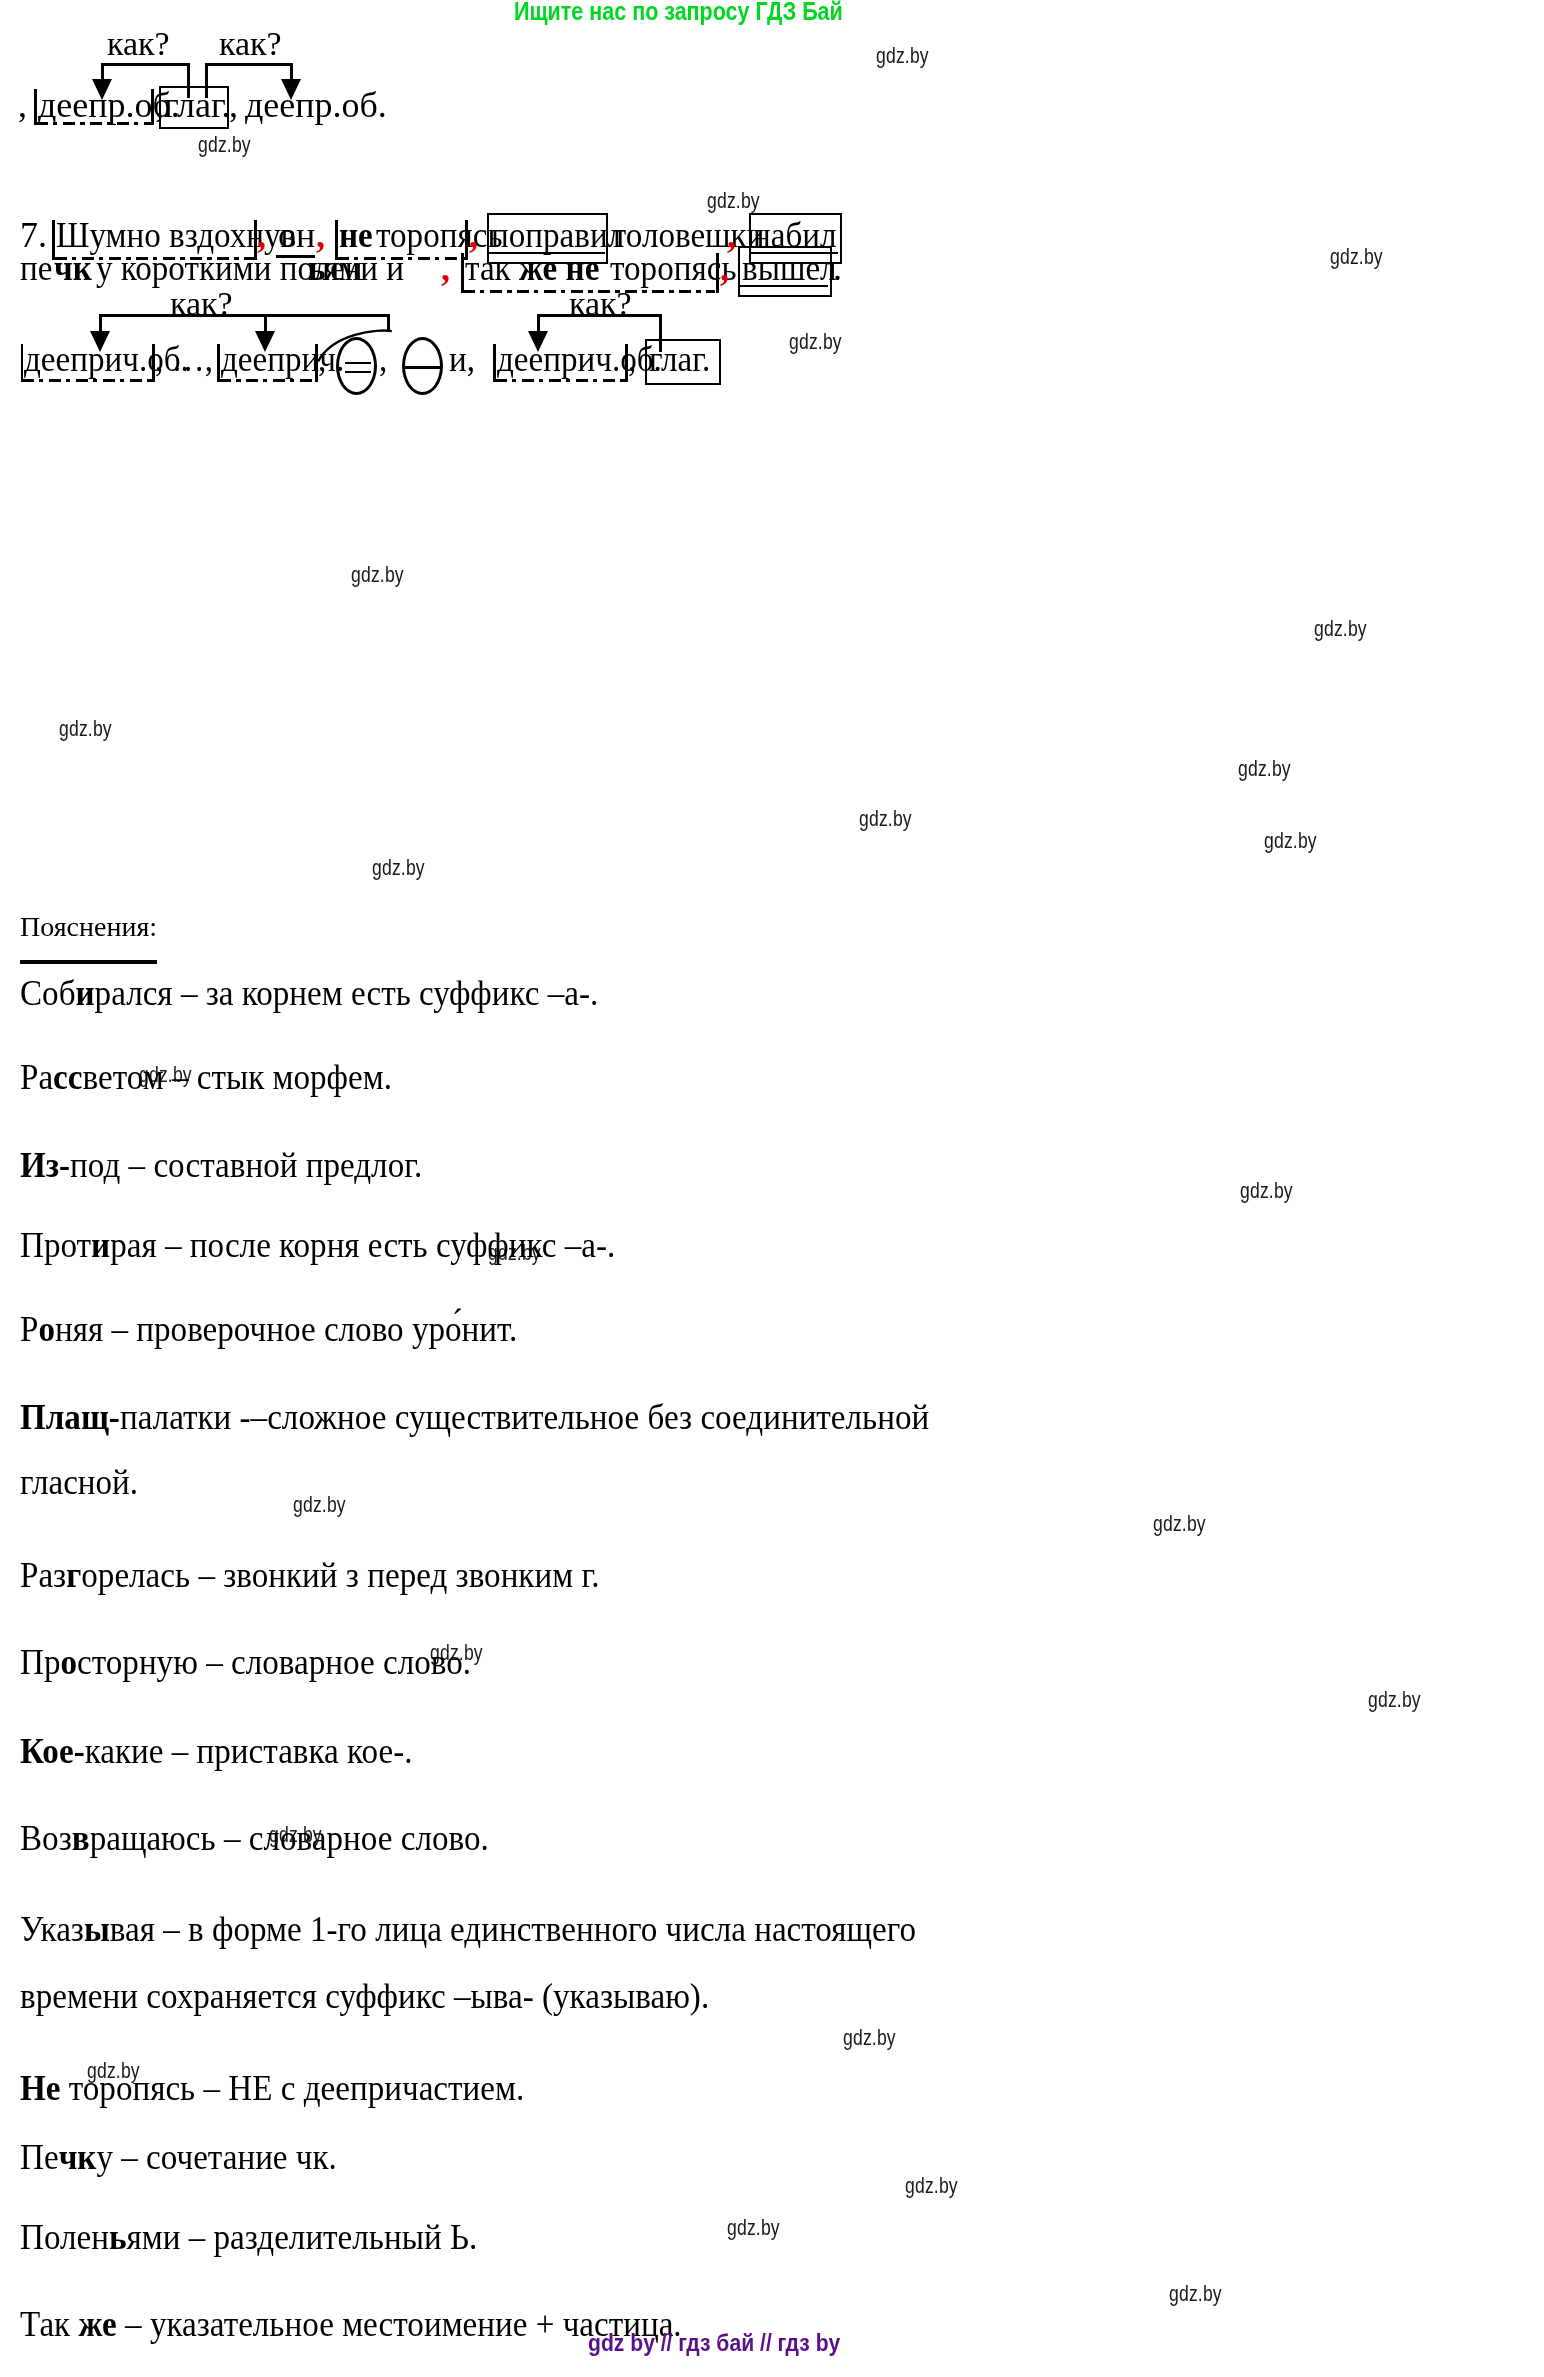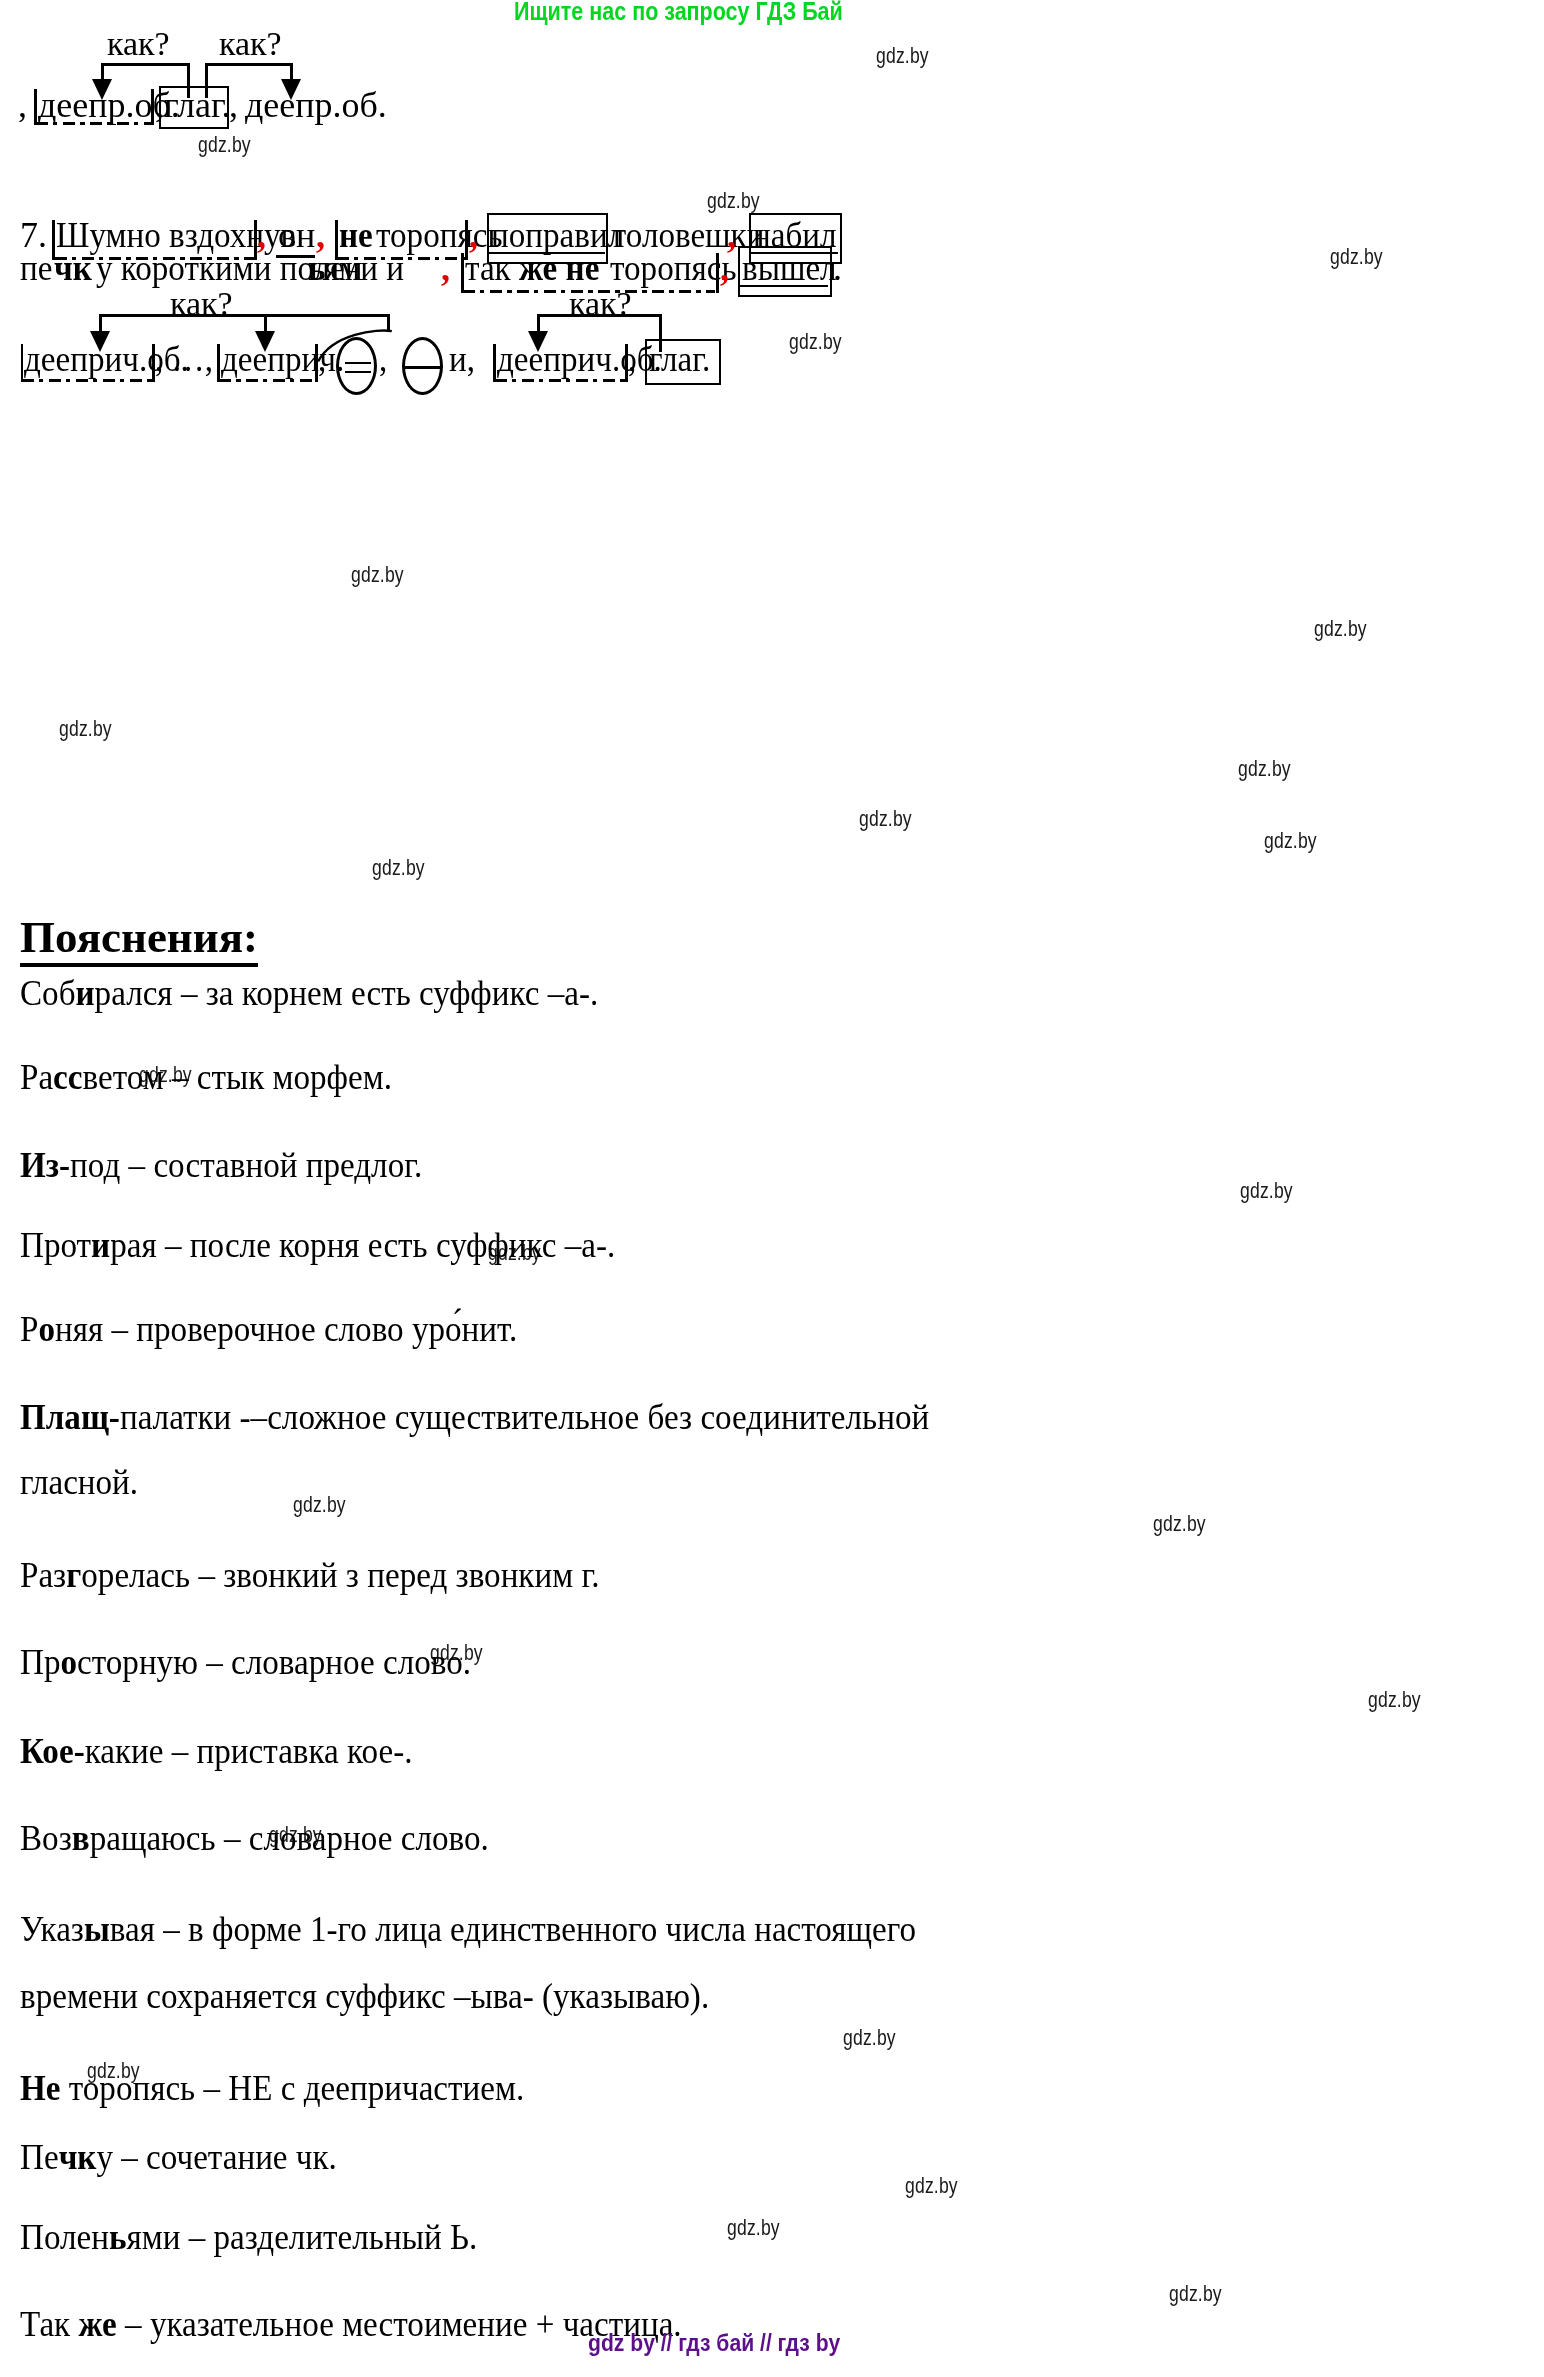--- a/index.html
+++ b/index.html
@@ -79,23 +79,23 @@
     position:absolute;border:3.3px solid #000;border-radius:50%;box-sizing:border-box;
   }
   .ovd{position:absolute;height:7.4px;border-top:2.5px solid #000;border-bottom:2.5px solid #000;}
   .ovs{position:absolute;height:2.5px;background:#000;}
 
   
   .curve{position:absolute;}
 
   
   .heading{
-    position:absolute;font-weight:bold;font-size:45px;
-    font-family:"Liberation Serif","DejaVu Serif",serif;
-    border-bottom:4.1px solid #000;padding-bottom:0;white-space:nowrap;
+    position:absolute;font-weight:normal;font-size:28px;
+    font-family:"Liberation Serif","DejaVu Serif",serif;
+    border-bottom:4.1px solid #000;padding-bottom:17px;white-space:nowrap;
   }
 </style>
 </head>
 <body>
 
 <div class="topbanner">Ищите нас по запросу ГДЗ Бай</div>
 
 <div class="wm" style="left:876px;top:43px;">gdz.by</div>
 <div class="wm" style="left:1330px;top:244px;">gdz.by</div>
 <div class="wm" style="left:789px;top:329px;">gdz.by</div>

